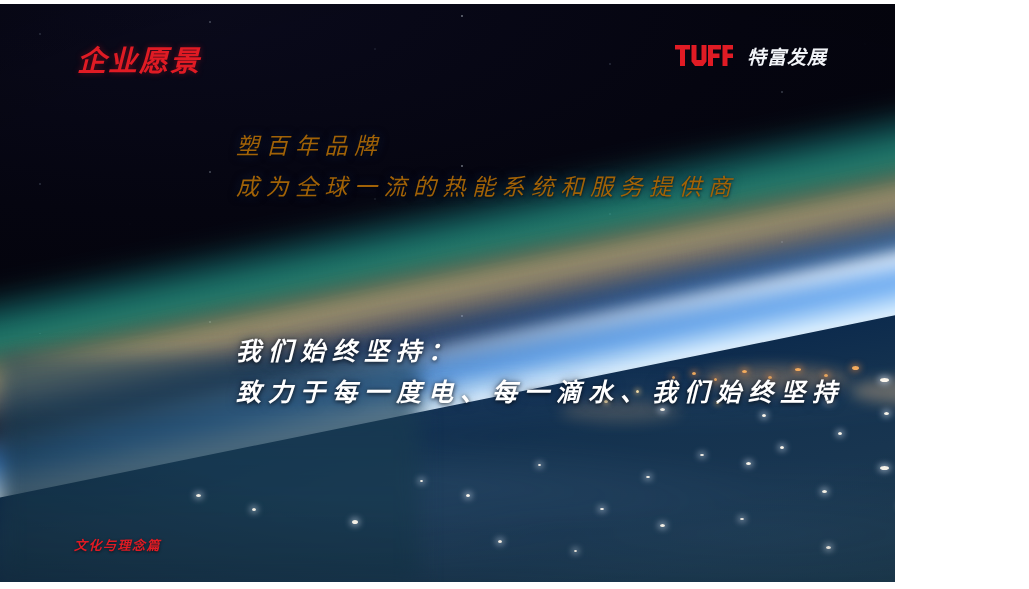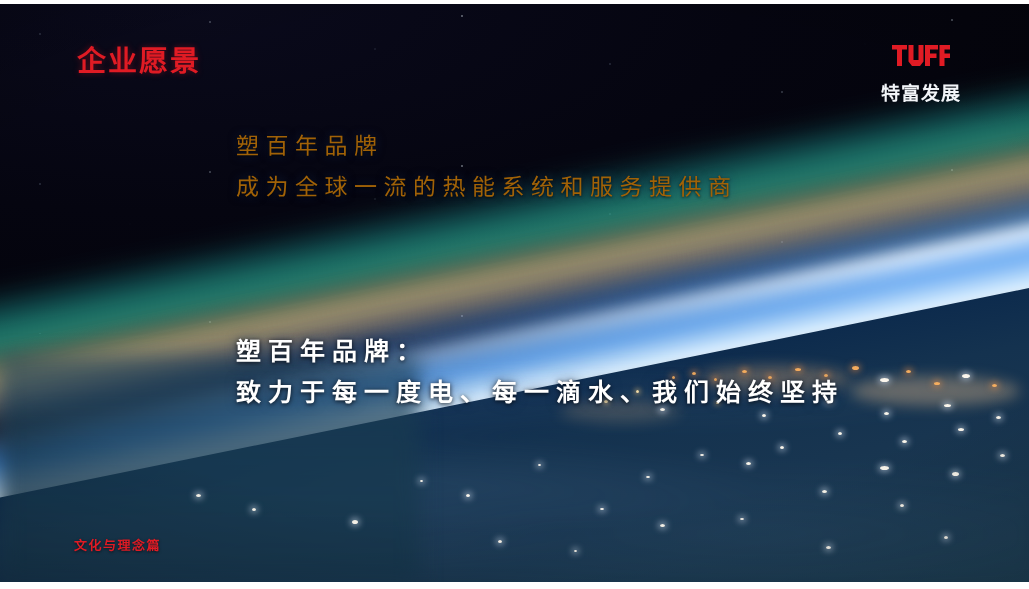--- a/index.html
+++ b/index.html
@@ -11,24 +11,25 @@
   body {
     width: 1029px;
     height: 589px;
     overflow: hidden;
     font-family: "Liberation Sans", "DejaVu Sans", sans-serif;
   }
 
   
   .slide {
     position: relative;
-    width: 1029px;
+    width: 895px;
     height: 589px;
     background: #ffffff;
     overflow: hidden;
+    font-style: italic;
   }
 
   
   .photo {
     position: absolute;
     left: 0;
     top: 4px;
     width: 1029px;
     height: 578px;
     overflow: hidden;
@@ -272,21 +273,20 @@
   }
 
   .brand {
     position: absolute;
     right: 68px;
     top: 45px;
     display: flex;
     align-items: center;
     gap: 14px;
     white-space: nowrap;
-    flex-direction: column;
   }
   .brand-mark {
     display: block;
   }
   .brand-name {
     font-size: 19px;
     font-weight: bold;
     color: #f2f4f8;
     letter-spacing: 1px;
     line-height: 1;
@@ -452,21 +452,21 @@
       </span>
       <span class="brand-name">特富发展</span>
     </div>
 
     <div class="vision-block">
       <div class="vision-line">塑百年品牌</div>
       <div class="vision-line">成为全球一流的热能系统和服务提供商</div>
     </div>
 
     <div class="commit-block">
-      <div class="commit-line">塑百年品牌：</div>
+      <div class="commit-line">我们始终坚持：</div>
       <div class="commit-line">致力于每一度电、每一滴水、我们始终坚持</div>
     </div>
 
     <div class="footer-left">文化与理念篇</div>
 
 
   </div>
 </div>
 
 </body></html>

